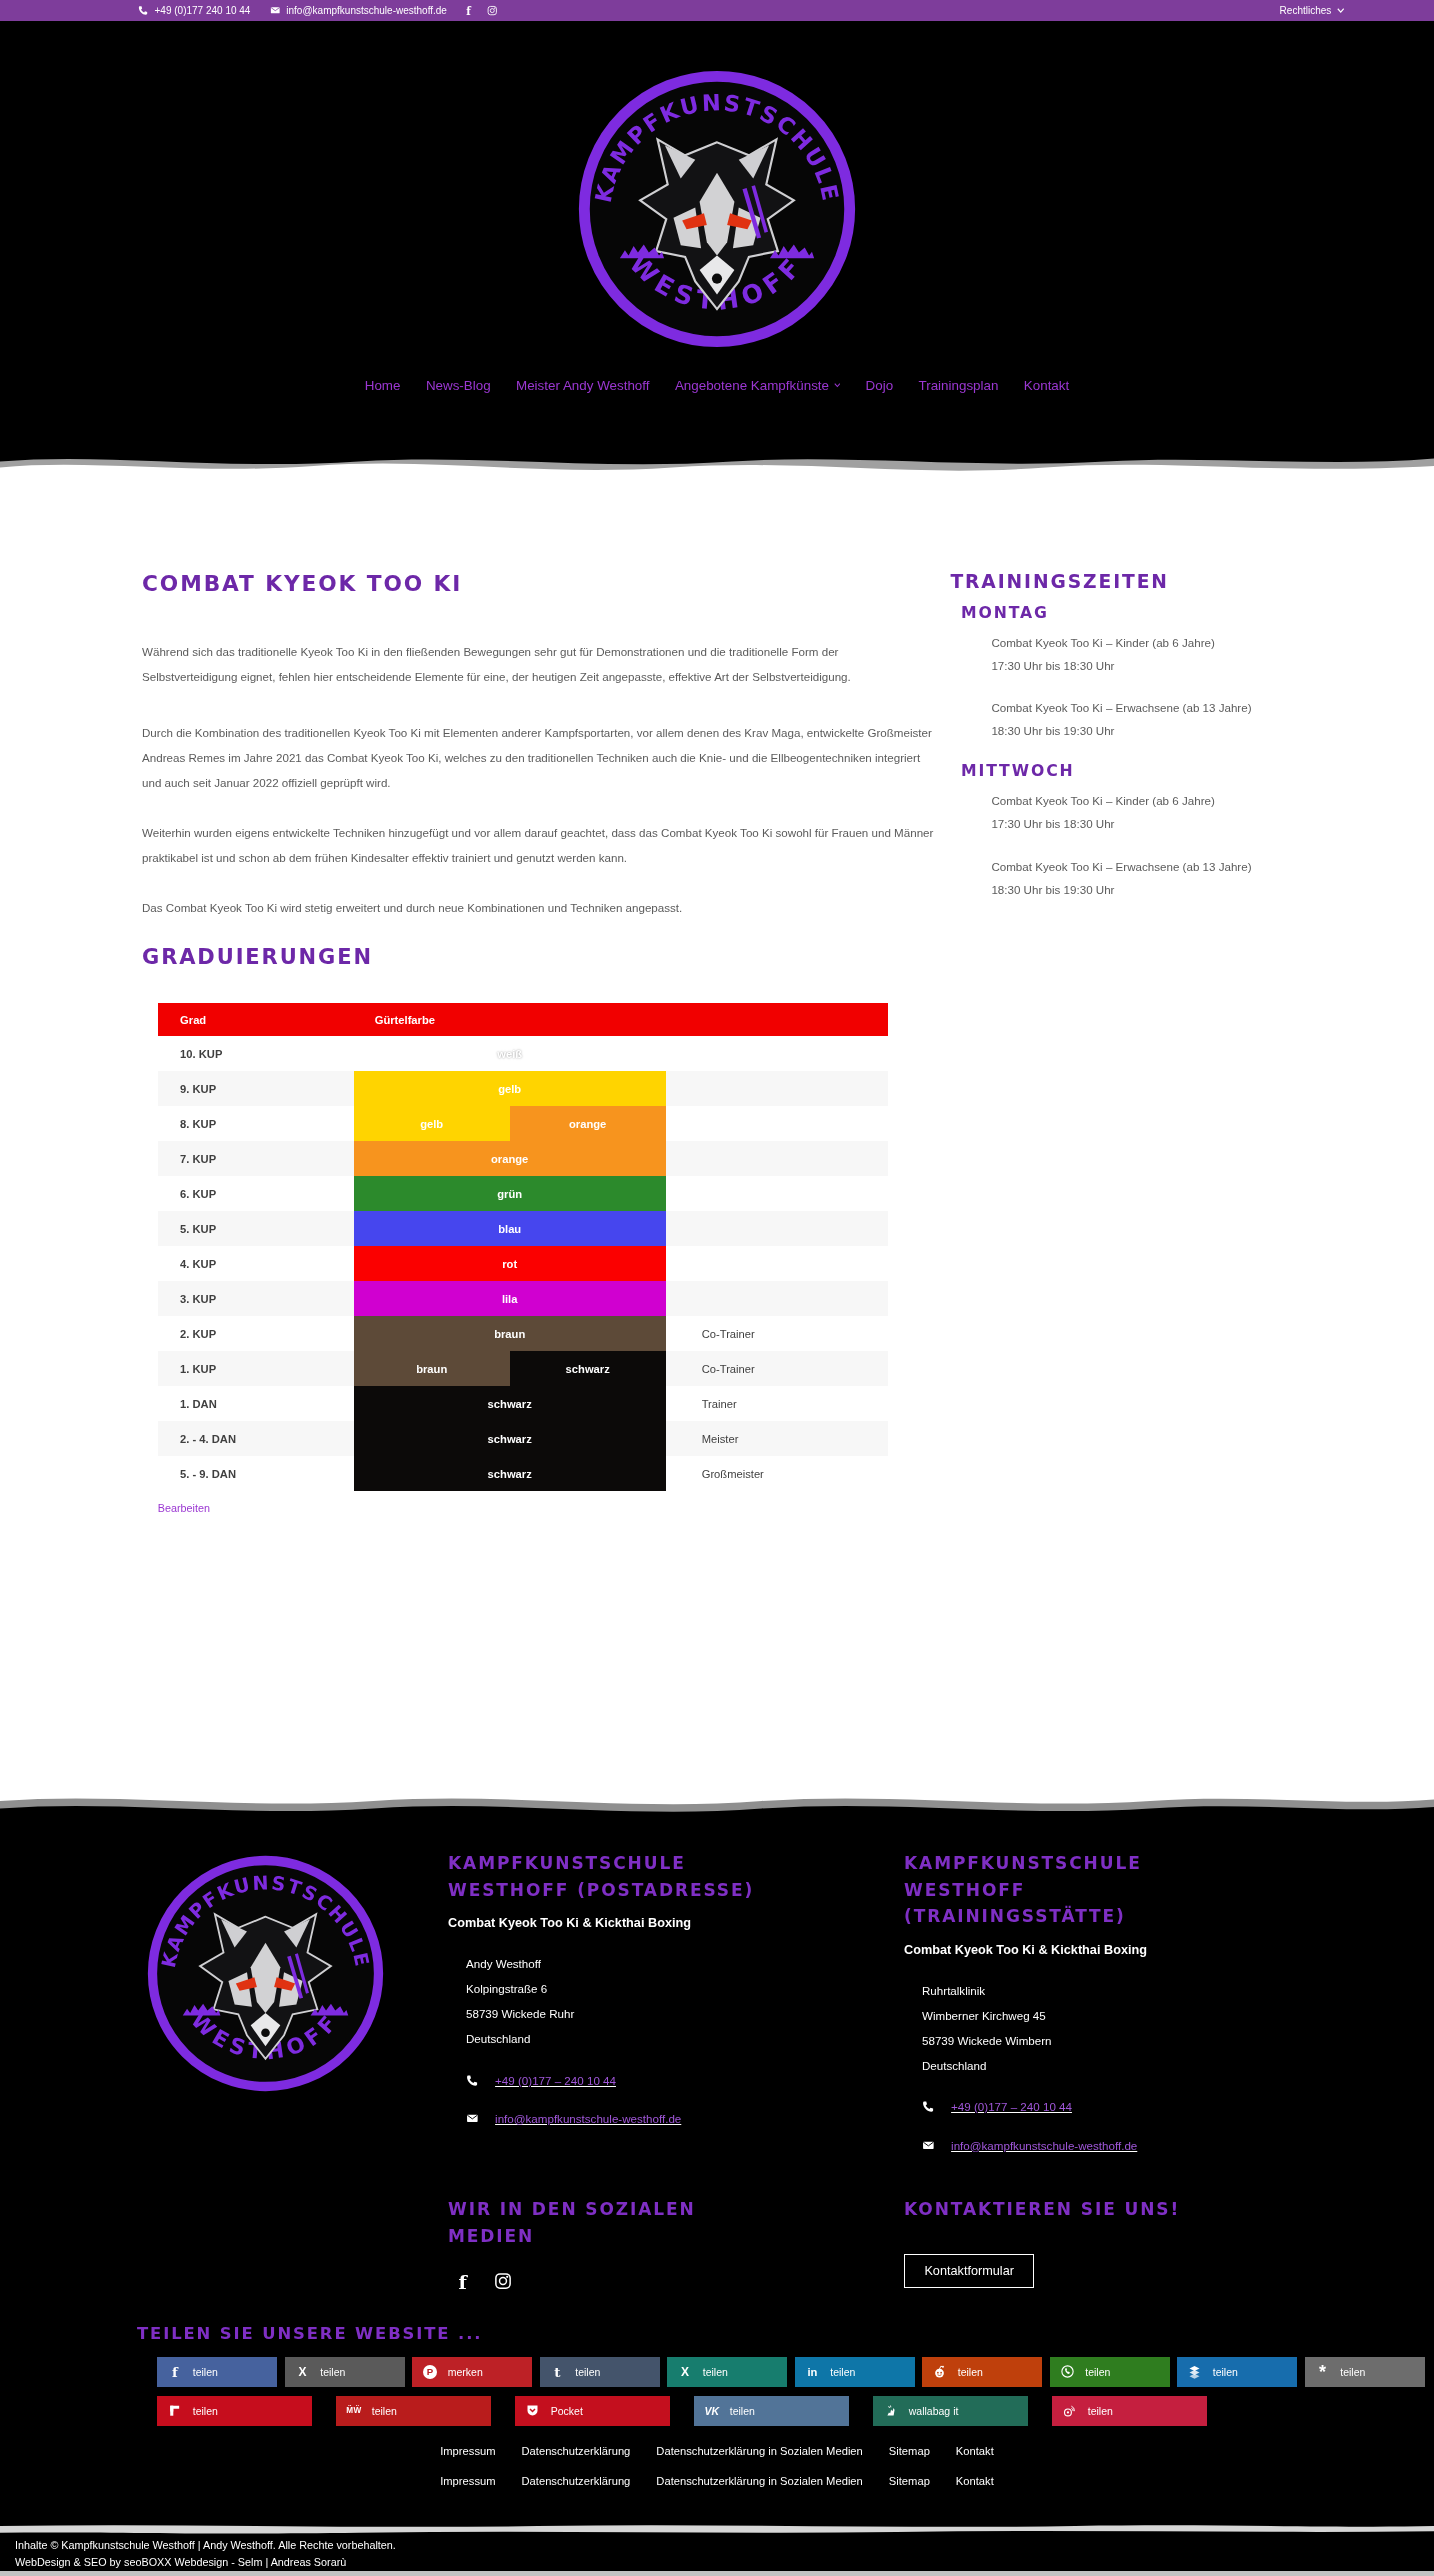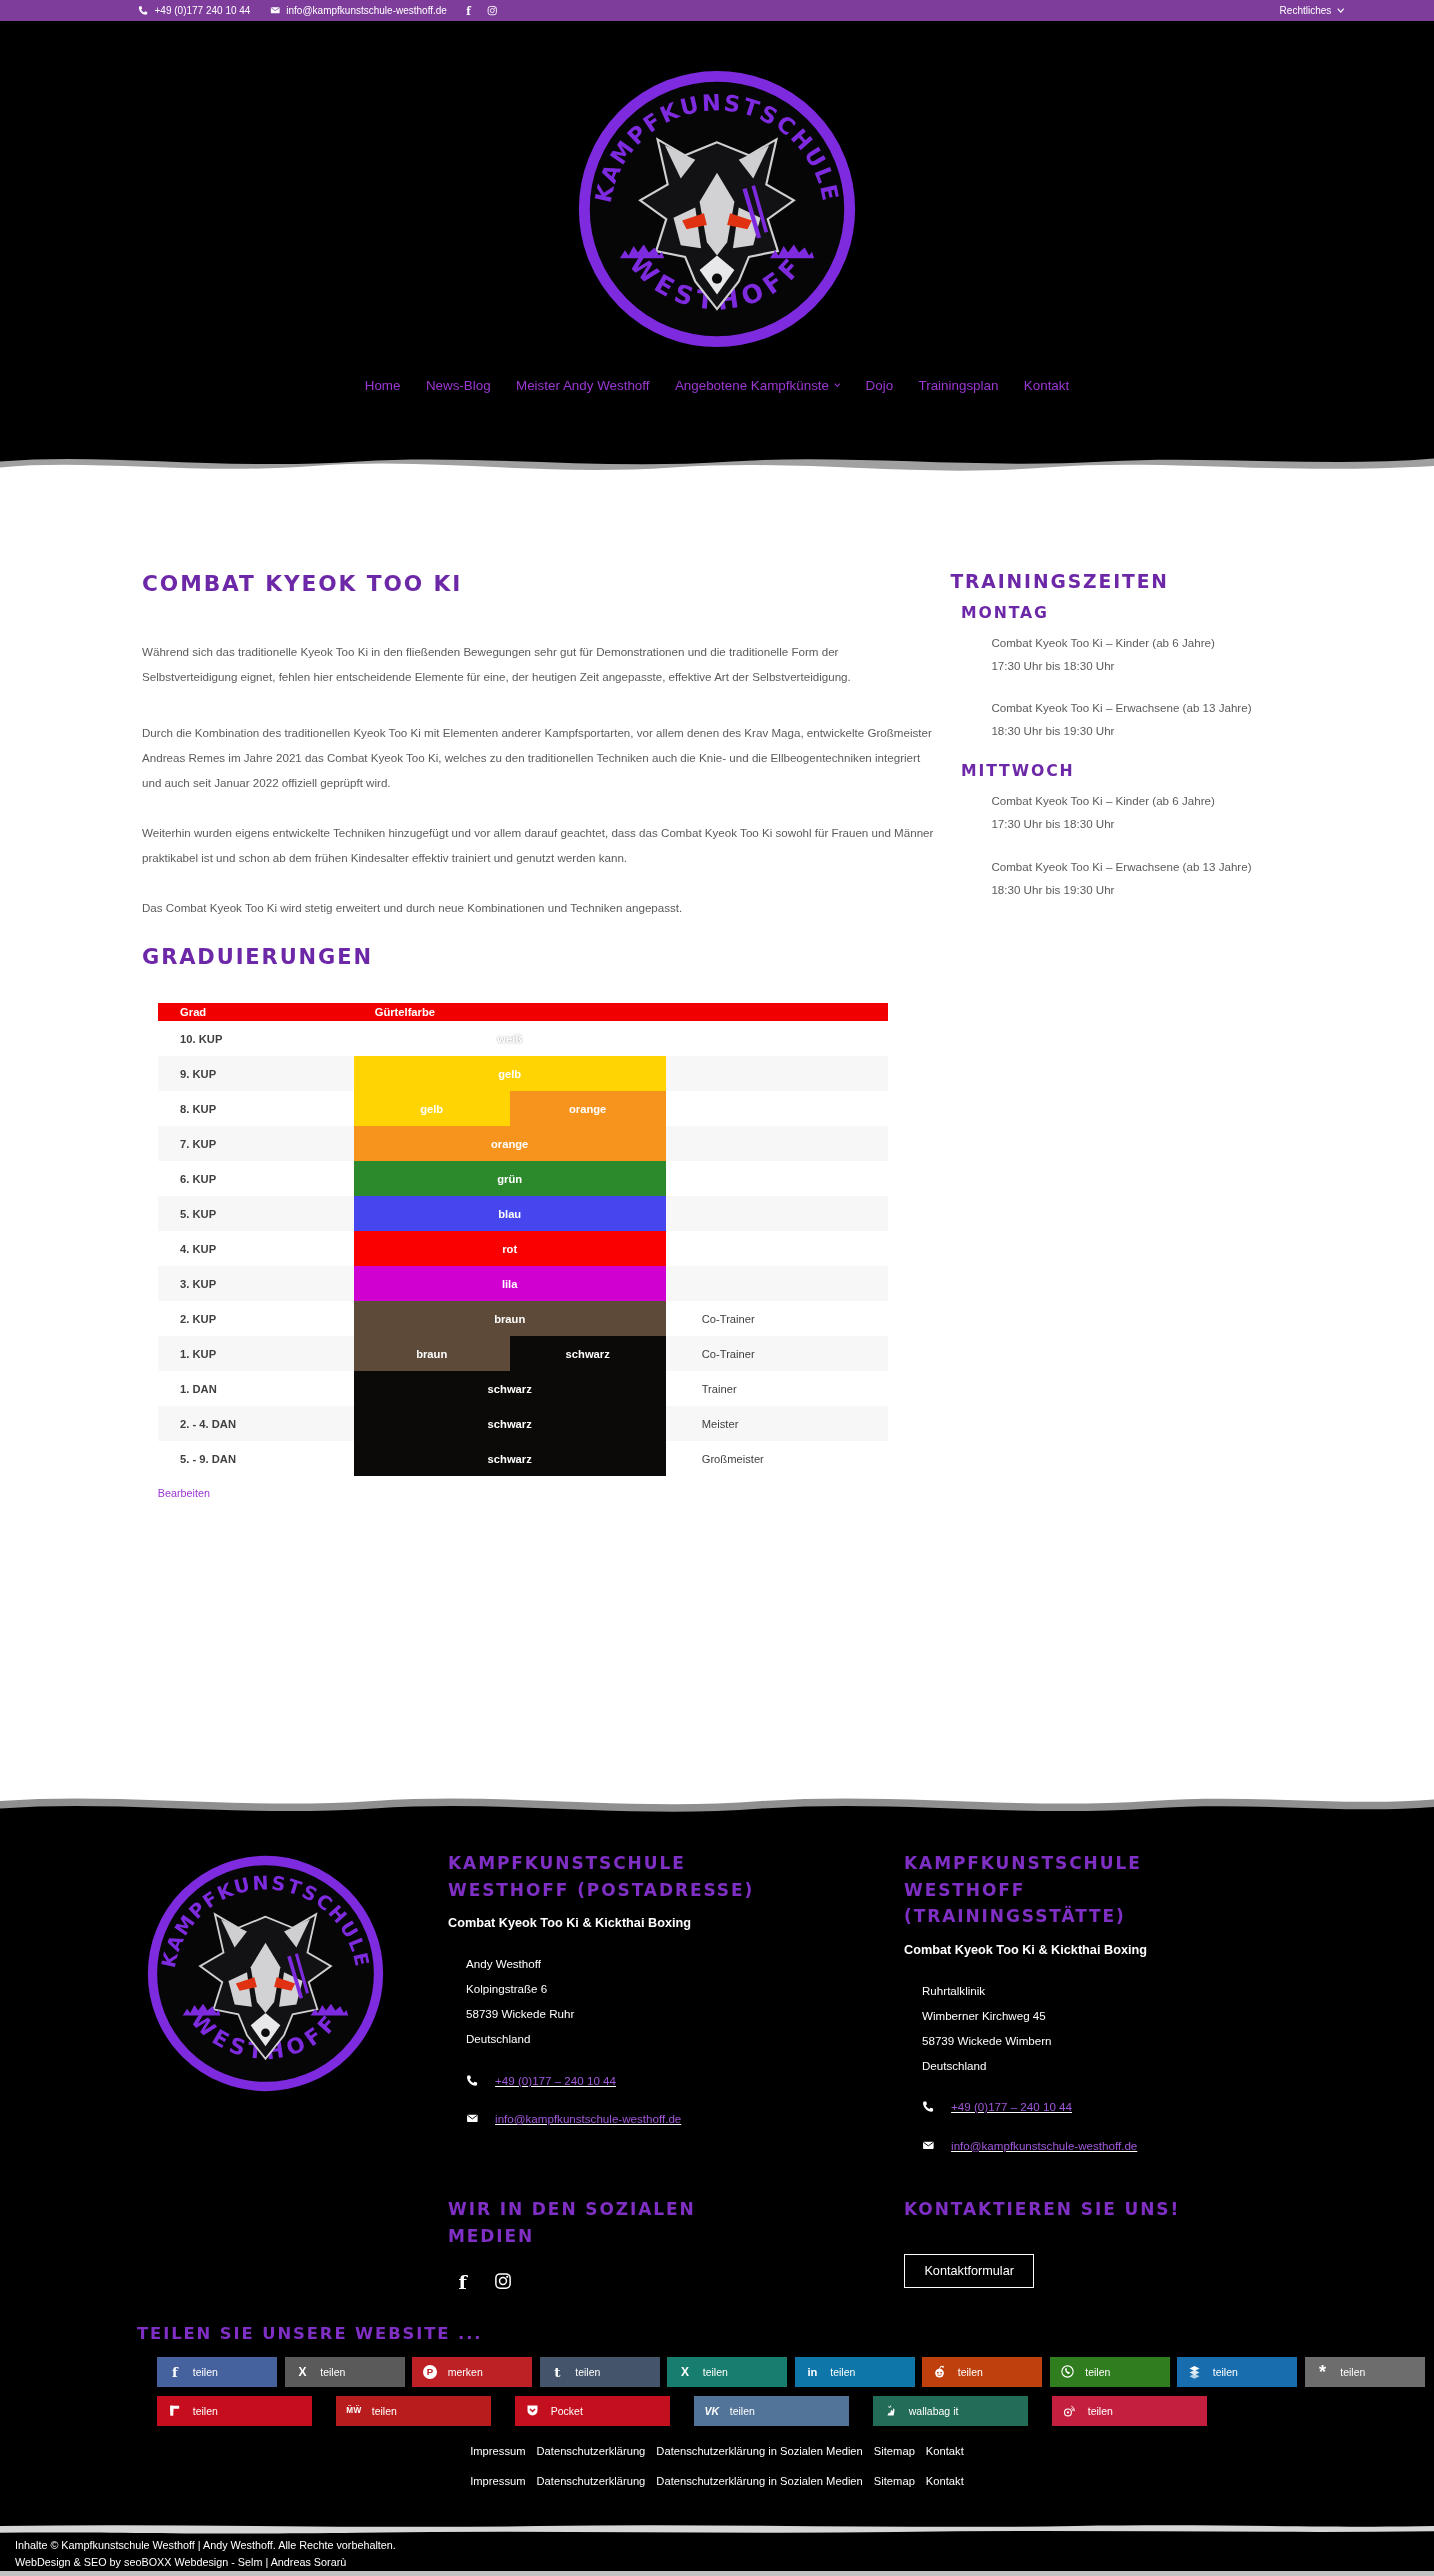--- a/index.html
+++ b/index.html
@@ -32,21 +32,21 @@
   .side-col { flex:1; padding-left:16.4px; }
   h1.page-title { color:#6d28a8; font-size:21.7px; margin-bottom:43px; }
   .main-col p { color:#5b5b5b; font-size:11.6px; line-height:25px; margin-bottom:25px; }
   .side-title { color:#6d28a8; font-size:18.7px; margin-bottom:7.5px; }
   .day-title { color:#6d28a8; font-size:15.7px; margin:10.5px 0 9px 10.5px; }
   .session { margin-left:41px; width:332px; color:#5b5b5b; font-size:11.6px; line-height:23px; margin-bottom:19.4px; }
 
   h2.grad-title { color:#6d28a8; font-size:21px; margin:21px 0 34px 0; }
   .gtable { margin-left:15.7px; width:730px; font-size:11.2px; }
   .g-row { display:flex; height:35px; }
-  .g-head { height:18px; background:#f10000; color:#fff; font-weight:bold; }
+  .g-head { height:33px; background:#f10000; color:#fff; font-weight:bold; }
   .g-rows .g-row:nth-child(even) { background:#f7f7f7; }
   .col-grad { width:196px; padding-left:22.4px; display:flex; align-items:center; font-weight:bold; color:#3f3f3f; }
   .g-head .col-grad { color:#fff; }
   .col-band { width:312px; display:flex; }
   .g-head .col-band { align-items:center; padding-left:21px; }
   .band { flex:1; display:flex; align-items:center; justify-content:center; font-weight:bold; }
   .band.white-band { text-shadow:0 0 2.2px rgba(0,0,0,.4); }
   .col-rank { flex:1; padding-left:36px; display:flex; align-items:center; color:#3f3f3f; }
   .edit-link { display:inline-block; margin:10.5px 0 0 15.7px; color:#9b37d2; font-size:10.8px; text-decoration:none; cursor:pointer; }
 
@@ -67,21 +67,21 @@
   .share-sec { padding:30px 0 0 137px; }
   .share-title { color:#7f2fc4; font-size:16.4px; margin-bottom:13.4px; }
   .share-row { display:flex; gap:7.5px; margin:0 0 9px 20px; }
   .share-row.second { gap:24px; }
   .share-btn { height:30px; width:120px; display:flex; align-items:center; padding-left:9.7px; color:#fff; font-size:10.5px; cursor:pointer; }
   .share-row.second .share-btn { width:155px; }
   .share-btn .s-ic { width:16.4px; display:flex; justify-content:center; align-items:center; margin-right:9.7px; font-weight:bold; }
   .pin-disc { width:14px; height:14px; border-radius:50%; background:#fff; color:#bd2126; font-weight:bold; font-size:9.7px; display:flex; align-items:center; justify-content:center; }
 
   .legal { margin-top:19.4px; }
-  .legal-row { display:flex; justify-content:center; gap:11px; margin-bottom:18px; }
+  .legal-row { display:flex; justify-content:center; gap:26px; margin-bottom:18px; }
   .legal-row a { color:#fff; font-size:11.2px; text-decoration:none; cursor:pointer; }
 
   .bottom-bar { height:36px; background:#000; color:#fff; font-size:10.8px; line-height:16.4px; padding:2.2px 0 0 15px; }
   .bottom-strip { height:5.2px; background:#c2c2c2; }
 </style>
 </head>
 <body>
 
 <div class="topbar">
   <span class="grp">

